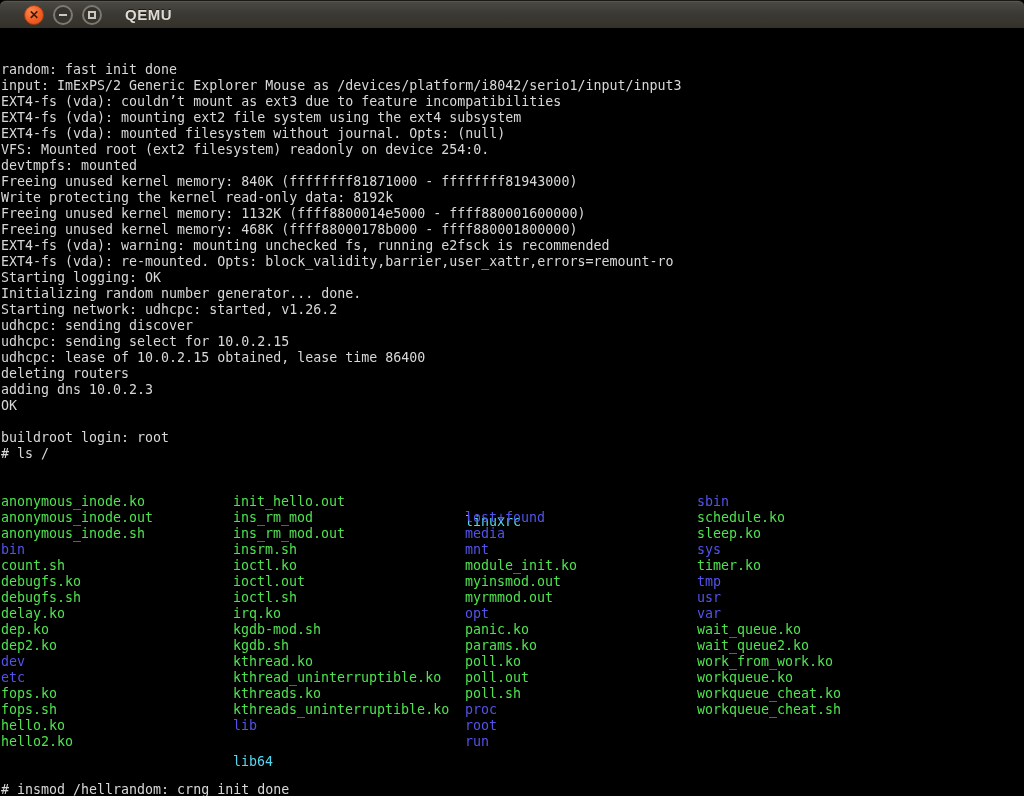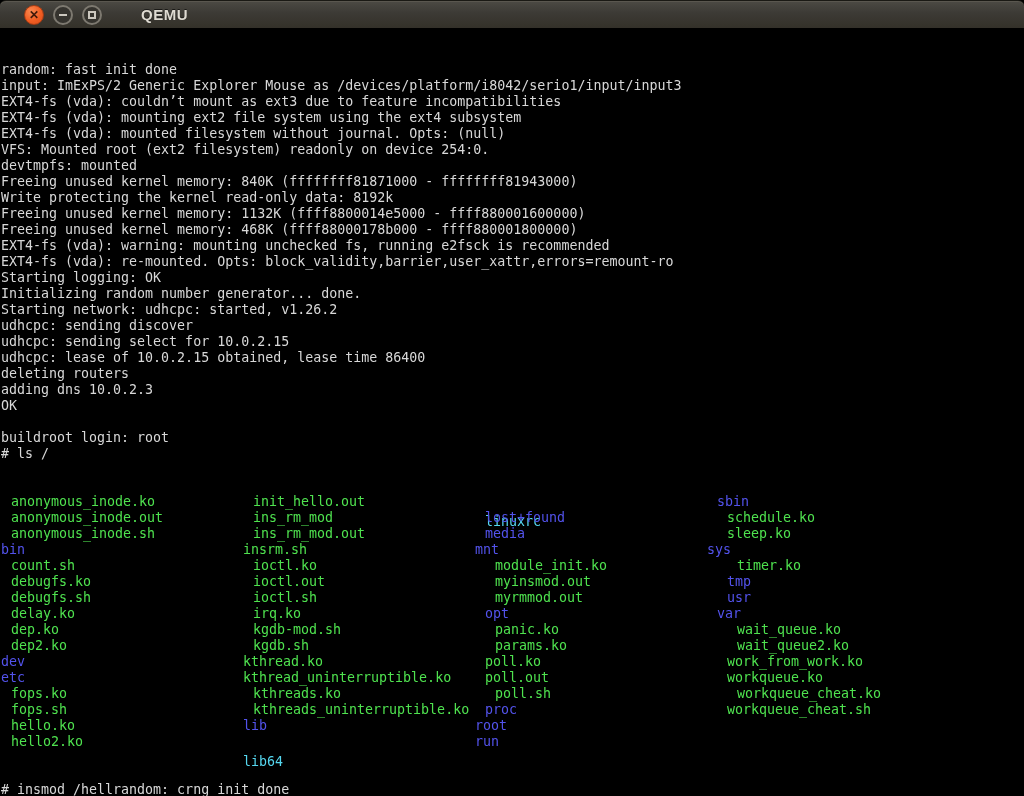--- a/index.html
+++ b/index.html
@@ -32,38 +32,38 @@
   }
   .tb-btn.plain {
     background:#35332e;
     border:2px solid #7d7970;
     color:#cbc7be;
     font-size:11px; font-weight:bold; line-height:1;
   }
   .tb-btn .min-glyph { display:block; width:8px; height:2px; background:#cbc7be; }
   .tb-btn .max-glyph { display:block; width:8px; height:8px; border:2px solid #cbc7be; }
   .tb-title {
-    margin-left:30px;
+    margin-left:14px;
     font-family:"Liberation Sans", sans-serif;
     font-weight:bold; font-size:15px; color:#dfdbd2;
     text-shadow:0 -1px 0 rgba(0,0,0,0.6);
     letter-spacing:0.5px;
   }
   
   .terminal {
     height:592px; background:#000;
     padding:2px 0 0 1px;
     font-size:13.3px; line-height:16px;
     color:var(--fg, #d8d8d8);
     white-space:pre;
     cursor:text;
   }
   .line { height:16px; white-space:pre; }
   .cell { display:inline-block; width:232px; vertical-align:top; white-space:pre; }
-  .exec { color:var(--green, #4fe24f);margin-left:10px; }
+  .exec { color:var(--green, #4fe24f); }
   .dir  { color:var(--blue,  #5353ec); }
   .link { color:var(--cyan,  #55d7ef);margin-top:20px; }
 </style>
 </head>
 <body>
 
 <div class="window">
   <div class="titlebar">
     <div class="tb-btn close">
       <span>✕</span>

